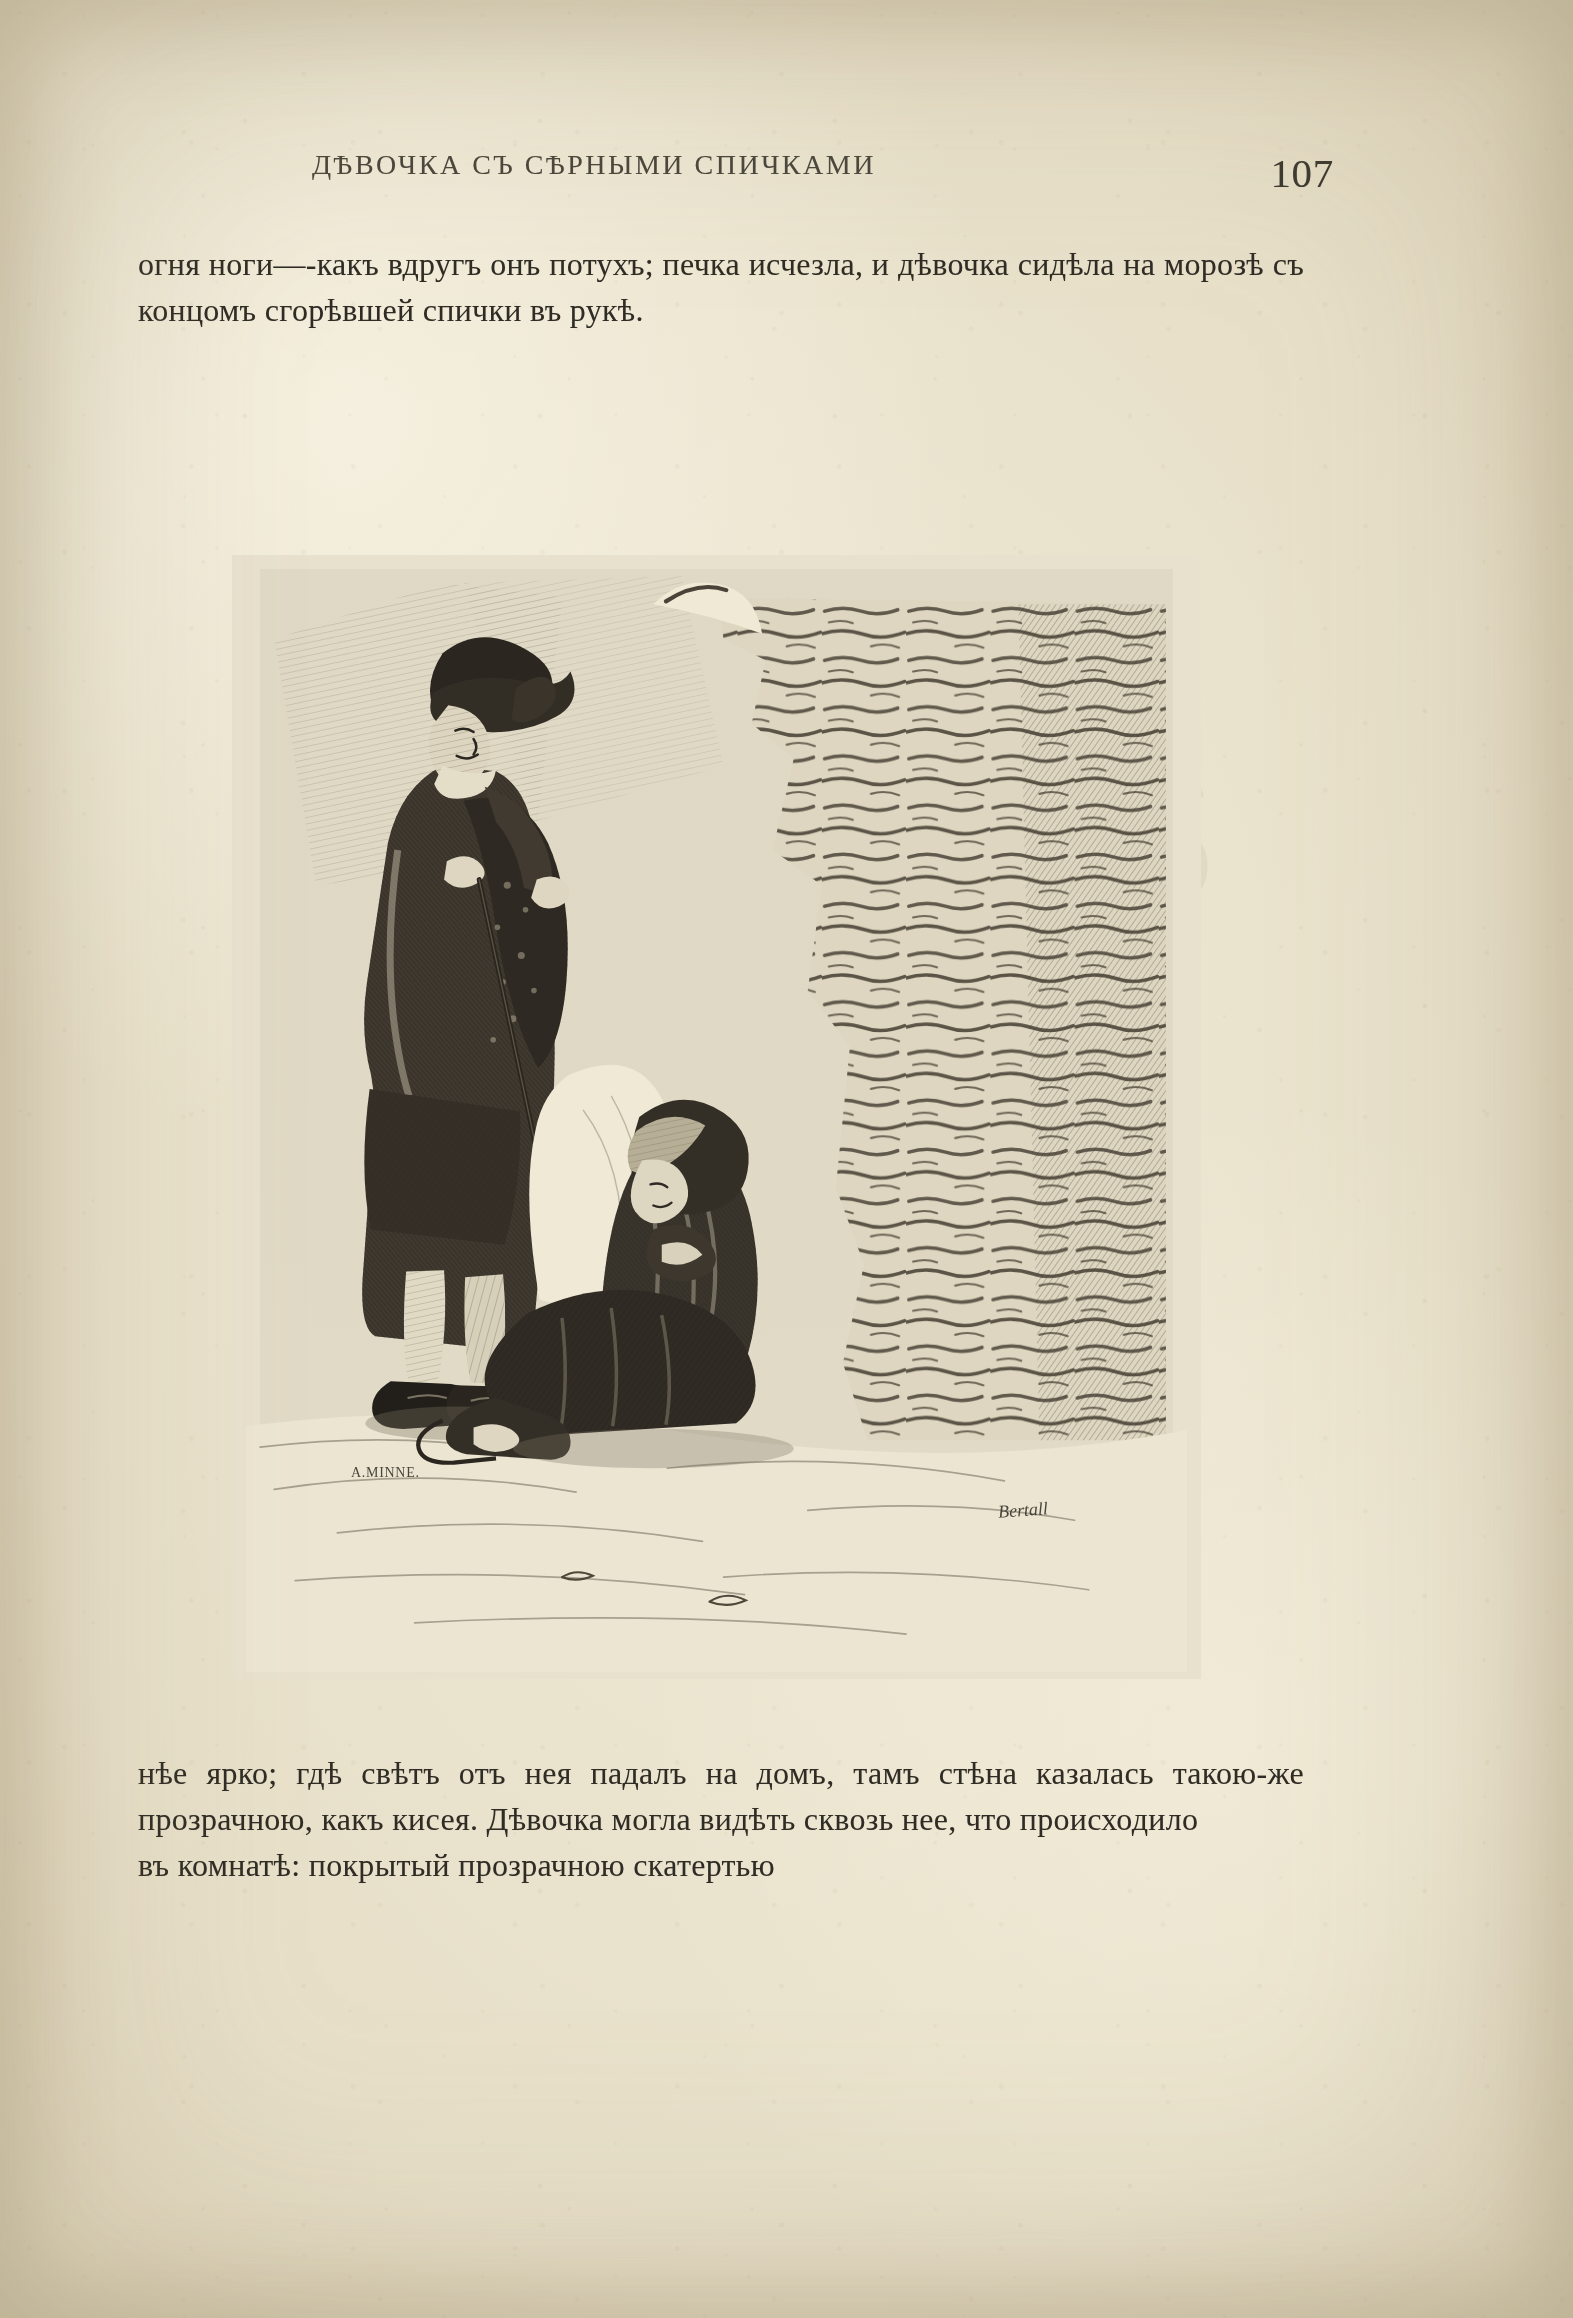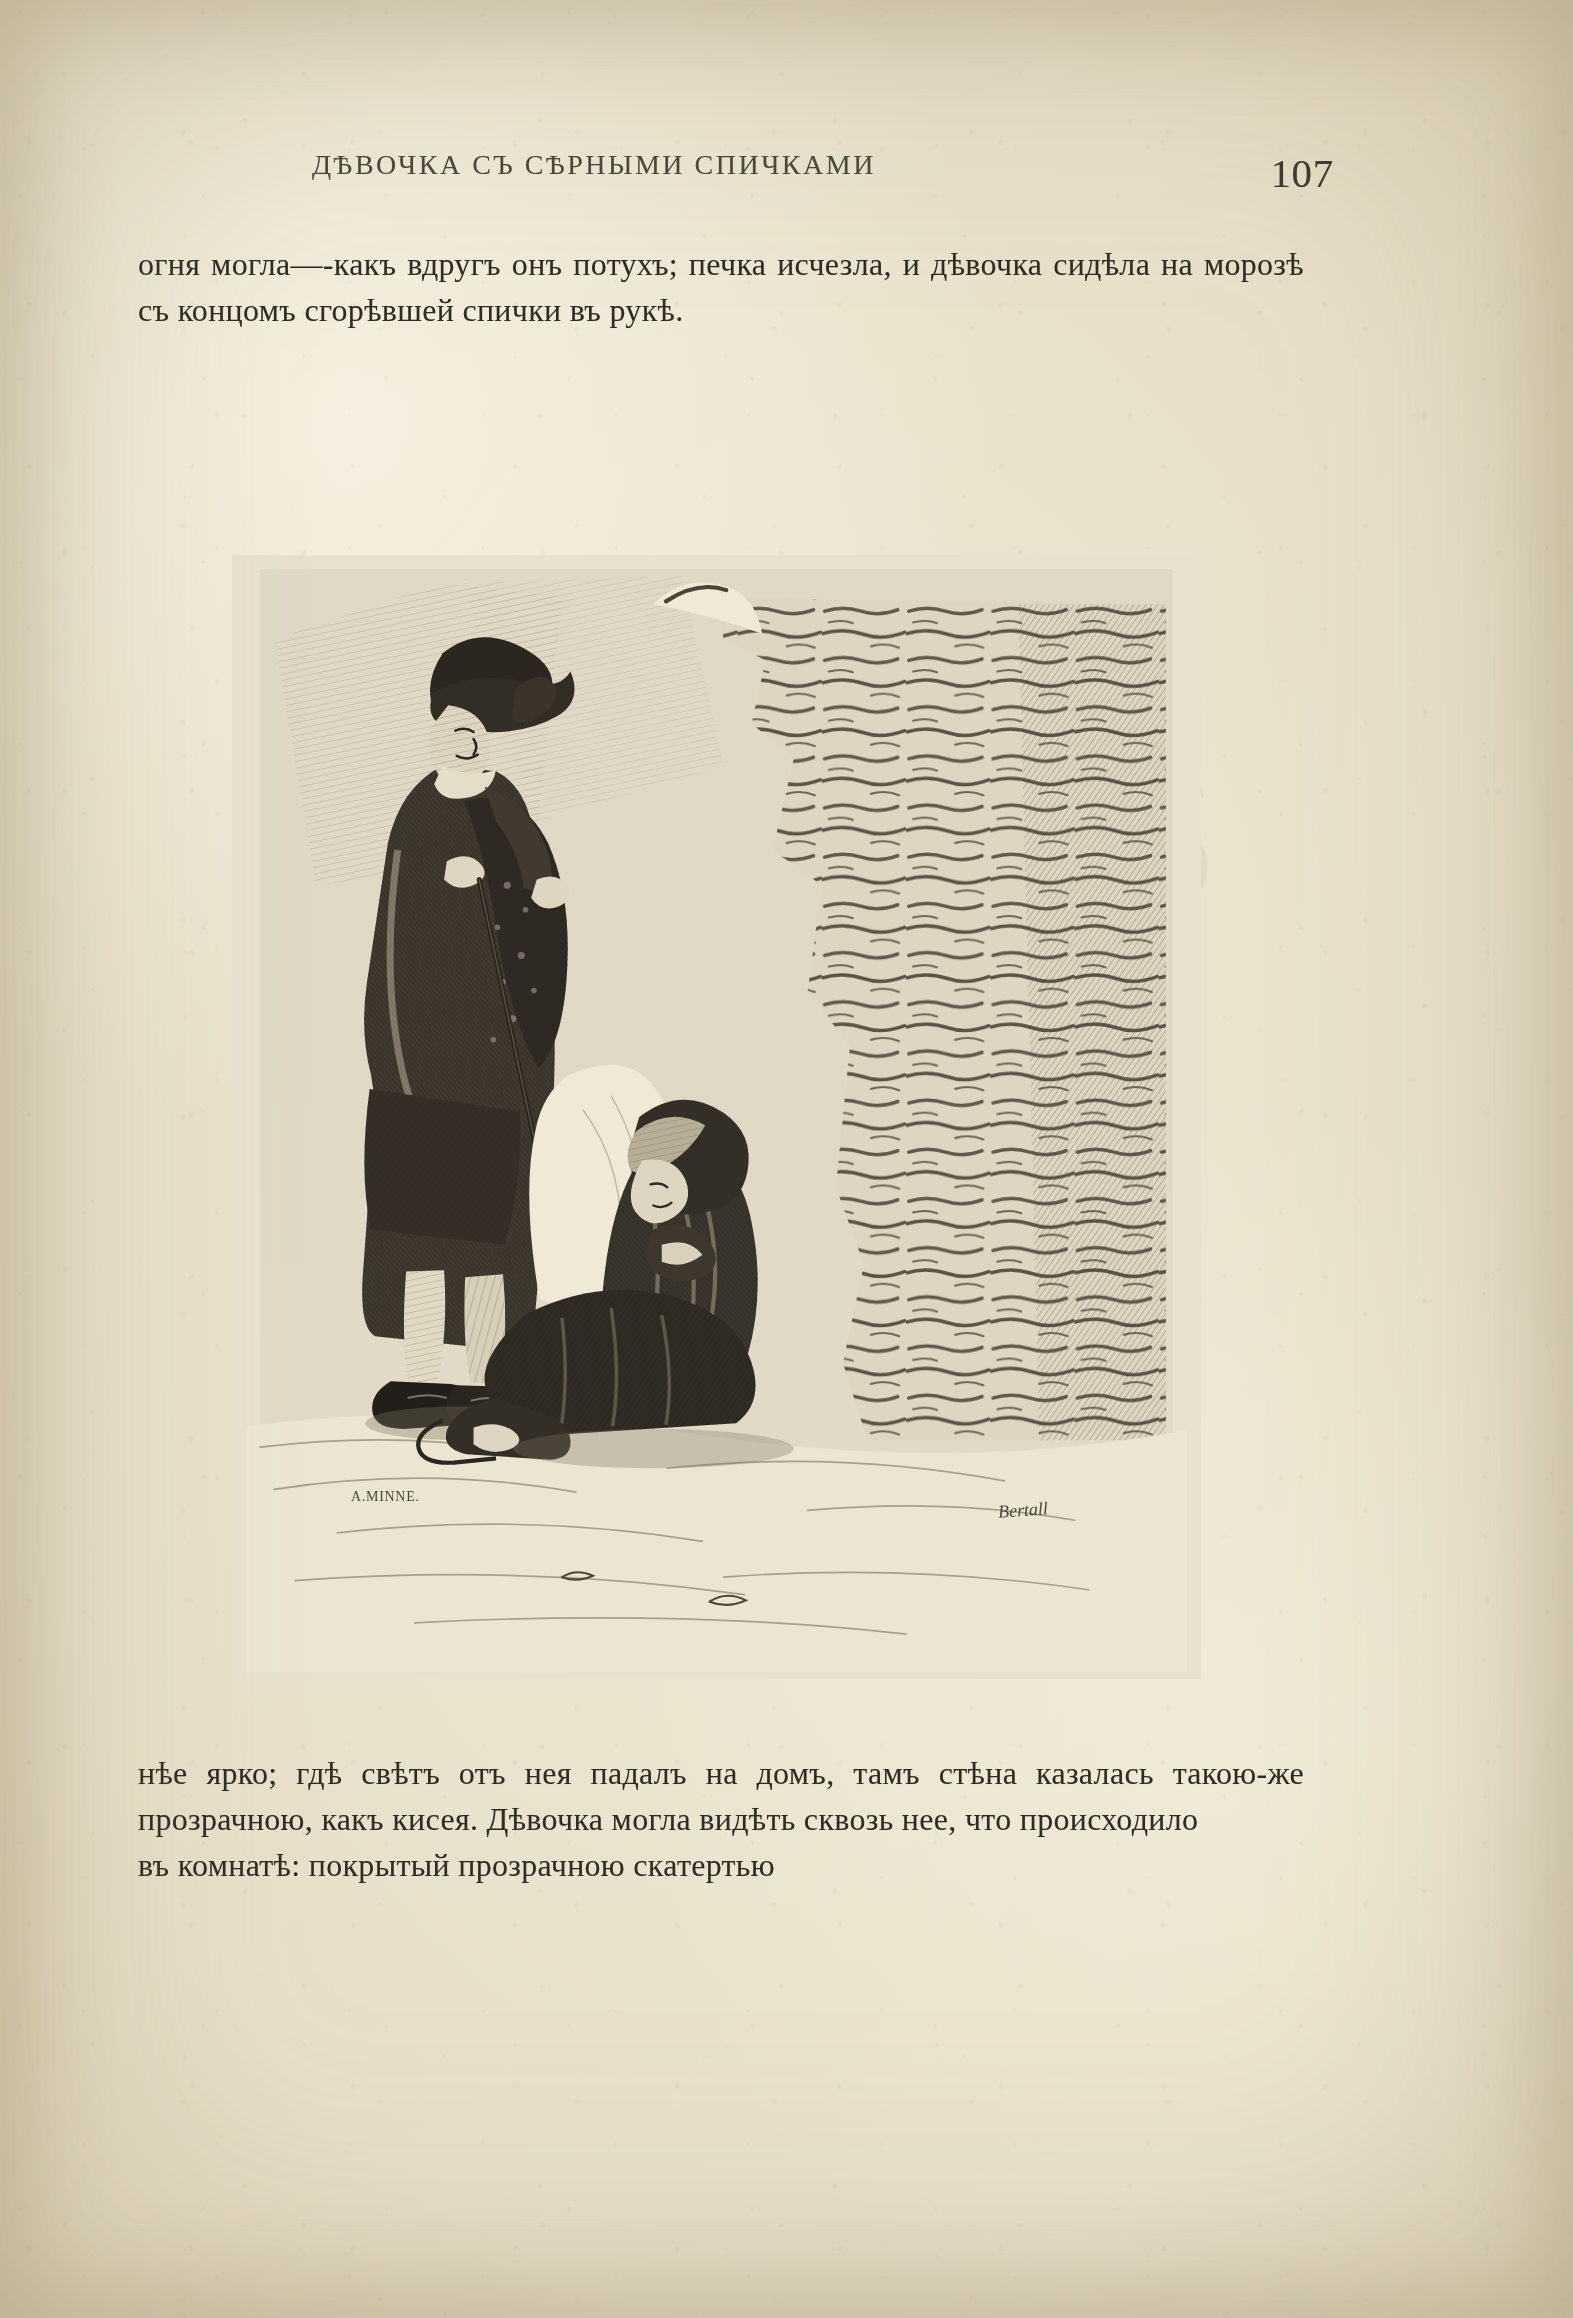--- a/index.html
+++ b/index.html
@@ -125,21 +125,21 @@
   }
   #illustration svg { display:block; width:100%; height:100%; }
 
   .sig {
     position: absolute;
     font-family: "Liberation Serif", serif;
     color: #2c2a24;
     opacity: .85;
   }
   #sig-left {
-    left: 119px; top: 934px;
+    left: 119px; top: 910px;
     font-size: 14px; letter-spacing: 0.7px;
   }
   #sig-right {
     left: 766px; top: 945px;
     font-size: 18px;
     font-style: italic;
     transform: rotate(-4deg);
   }
 </style>
 </head>
@@ -151,21 +151,21 @@
 
   <div id="watermark">S</div>
 
   <div class="content">
 
     <div class="running-head">
       <div class="rh-title">ДѢВОЧКА СЪ СѢРНЫМИ СПИЧКАМИ</div>
       <div class="rh-folio">107</div>
     </div>
 
-    <p class="para" id="p1">огня могла—-какъ вдругъ онъ потухъ; печка исчезла, и дѣвочка сидѣла на морозѣ съ концомъ сгорѣвшей спички въ рукѣ.</p>
+    <p class="para" id="p1">огня ноги—-какъ вдругъ онъ потухъ; печка исчезла, и дѣвочка сидѣла на морозѣ съ концомъ сгорѣвшей спички въ рукѣ.</p>
 
   </div>
 
   <div id="illustration">
     <svg viewBox="0 0 1380 1600" preserveAspectRatio="none" aria-hidden="true">
       <defs>
 
         <pattern id="hatchA" width="7" height="7" patternTransform="rotate(35)" patternUnits="userSpaceOnUse">
           <line x1="0" y1="0" x2="0" y2="7" stroke="#3a362c" stroke-width="2.2"></line>
         </pattern>

